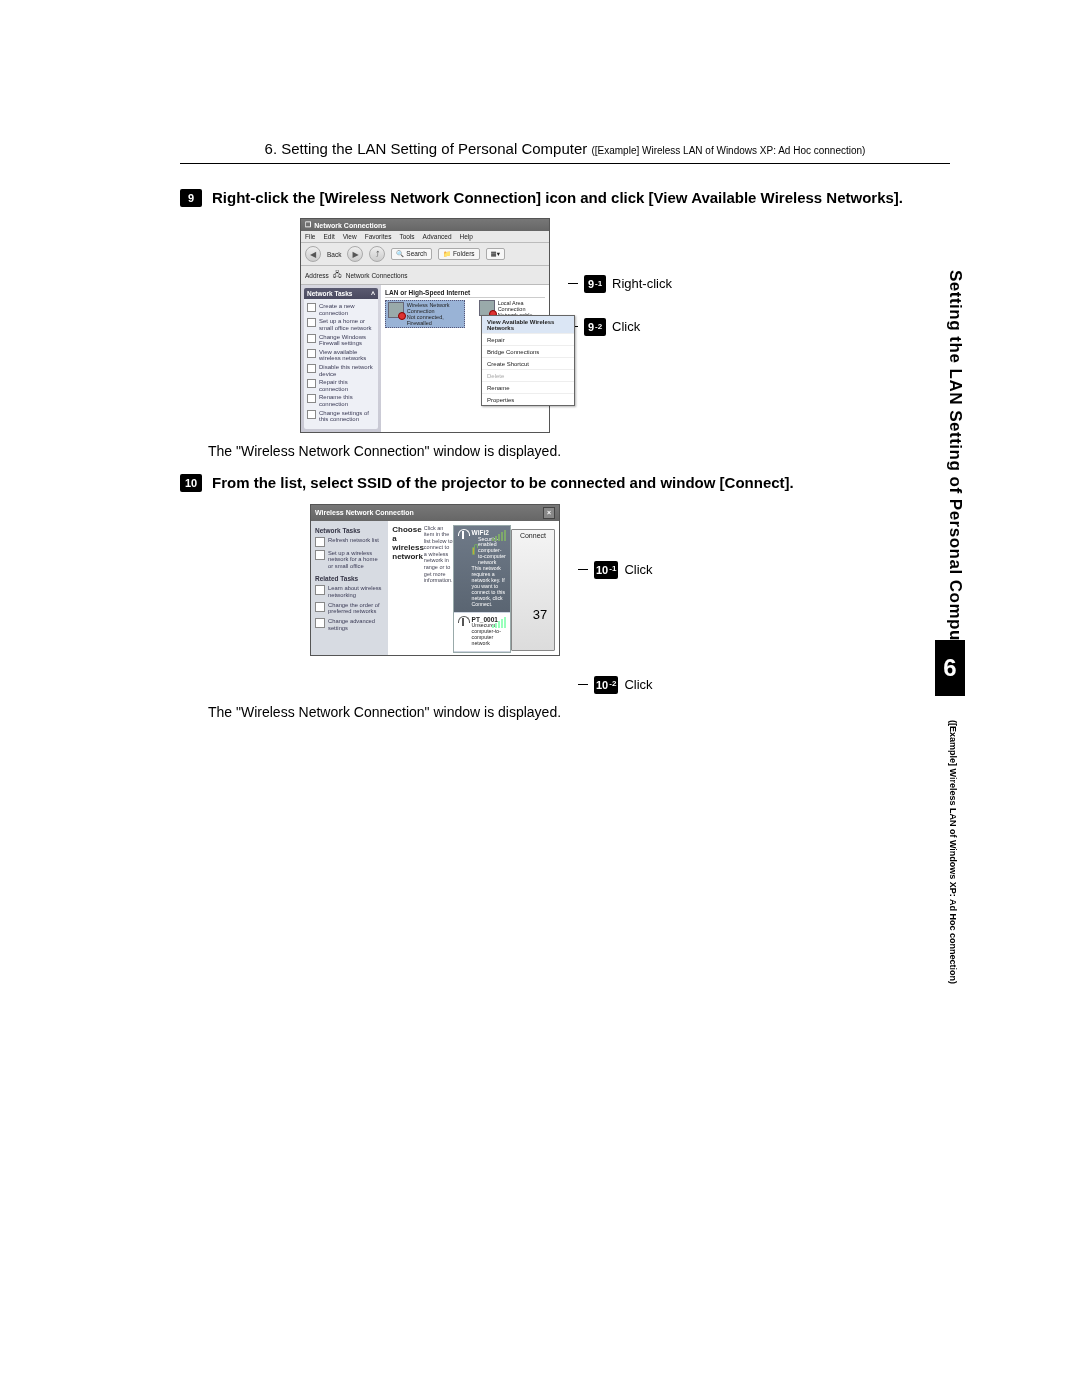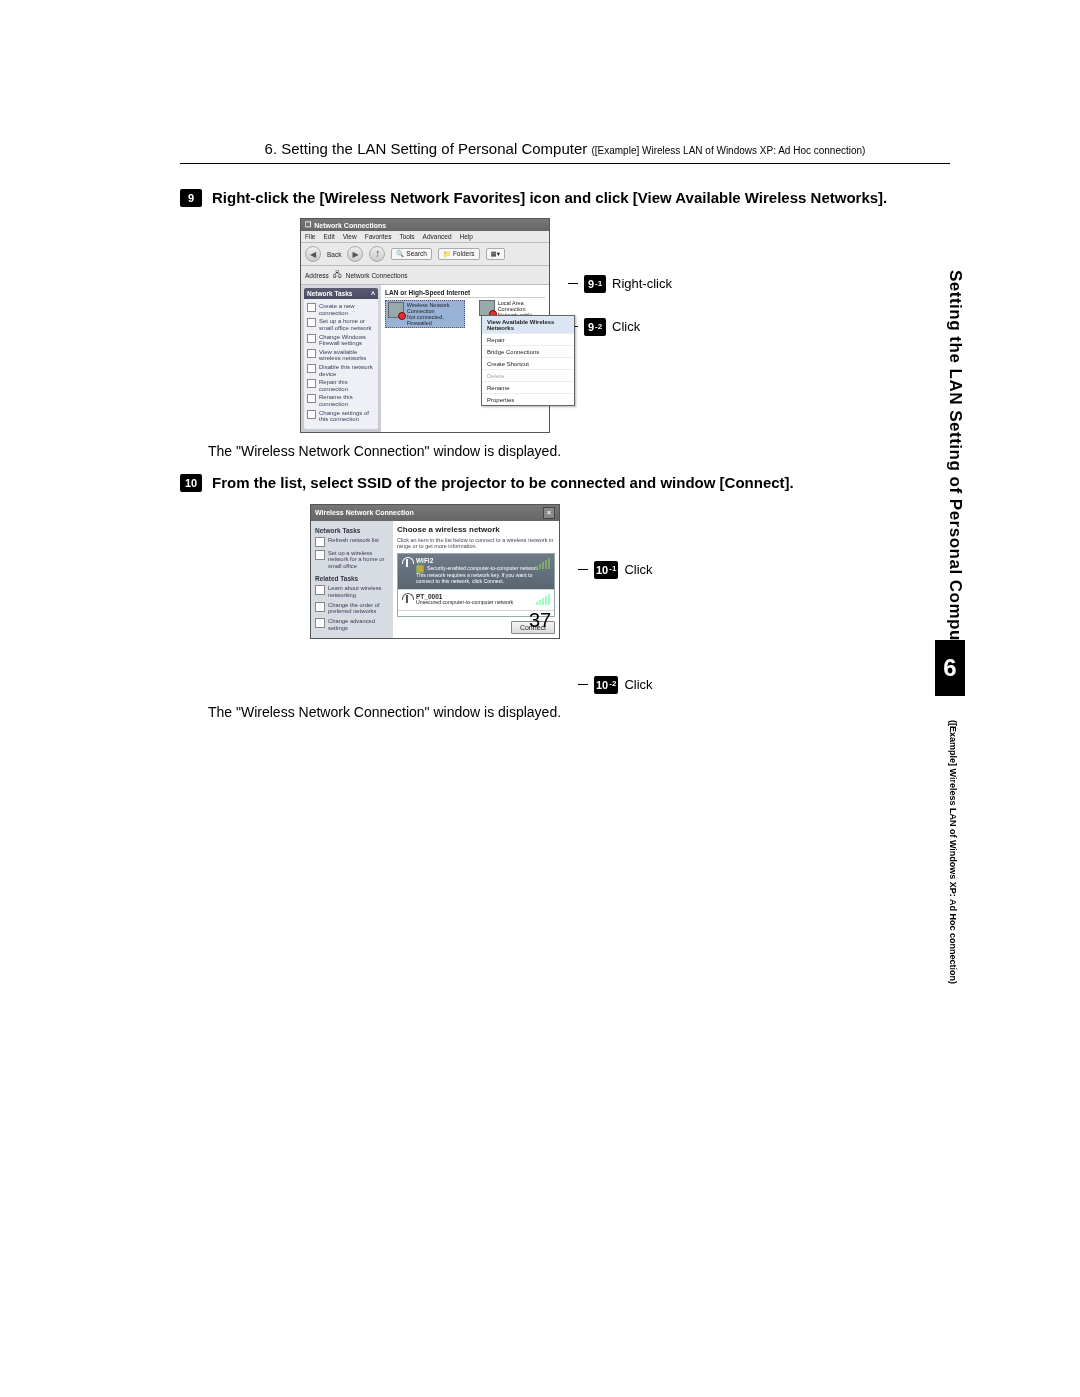--- a/index.html
+++ b/index.html
@@ -265,21 +265,21 @@
   }
   .side2 .sect-title { font-weight: bold; color: #334; margin: 2px 0 2px 0; font-size: 6.5px; }
   .side2 .task2 {
     display: flex; gap: 3px; align-items: flex-start;
     font-size: 5.8px; color: #3a3a55; margin: 3px 0; line-height: 1.15;
   }
   .side2 .ico2 { width: 8px; height: 8px; border: 1px solid #888; background: #fff; flex-shrink: 0; }
   .main2 {
     flex: 1;
     padding: 4px 4px 2px 4px;
-    display: flex; flex-direction: column;
+    display: flex; flex-direction: row;
   }
   .main2 .heading { font-weight: bold; font-size: 8px; margin-bottom: 3px; }
   .main2 .desc { font-size: 5.5px; color: #445; margin-bottom: 3px; line-height: 1.2; }
   .netlist { border: 1px solid #9aa; background: #fff; flex: 1; }
   .netitem {
     padding: 3px 4px 4px 4px;
     border-bottom: 1px solid #cdd4e0;
     display: flex; gap: 4px; align-items: flex-start;
     position: relative;
   }
@@ -341,41 +341,41 @@
     position: absolute;
     right: 122px;
     top: 720px;
     writing-mode: vertical-rl;
     font-size: 9px;
     font-weight: bold;
   }
 
   .page-num {
     position: absolute;
-    bottom: 365px;
+    bottom: 375px;
     left: 50%;
     transform: translateX(-50%);
-    font-size: 20px;
+    font-size: 13px;
   }
 </style>
 </head>
 <body>
 
 <div class="page">
 
   <div class="header-line">
     <span>6. Setting the LAN Setting of Personal Computer</span>
     <span class="header-small">([Example] Wireless LAN of Windows XP: Ad Hoc connection)</span>
   </div>
   <hr class="header-rule">
 
   <div class="step">
     <div class="step-head">
       <span class="step-num">9</span>
-      <span class="step-text">Right-click the [Wireless Network Favorites] icon and click [View Available Wireless Networks].</span>
+      <span class="step-text">Right-click the [Wireless Network Connection] icon and click [View Available Wireless Networks].</span>
     </div>
 
     <div class="figure-block">
 
       <div class="win">
         <div class="titlebar">
           <span>❐</span>
           <span>Network Connections</span>
         </div>
         <div class="menubar">

